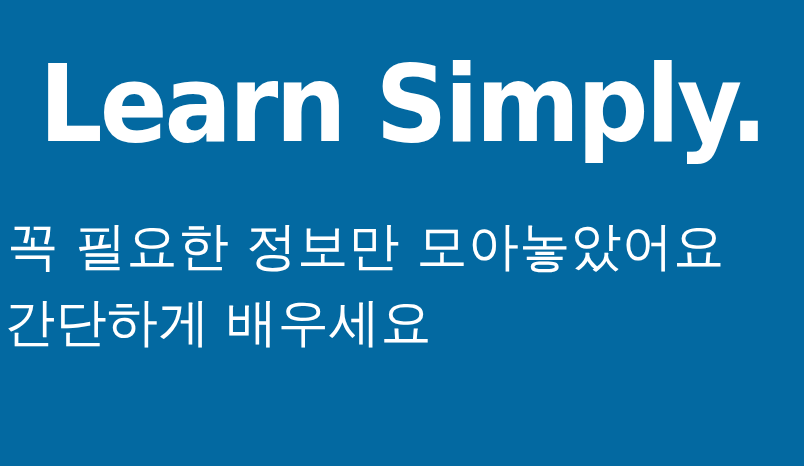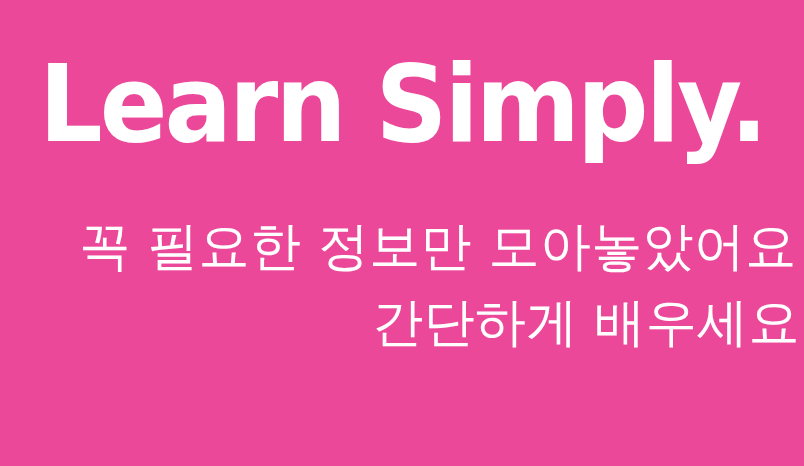--- a/index.html
+++ b/index.html
@@ -51,21 +51,21 @@
   }
 
   
   .subtitle {
     position: absolute;
     left: 0;
     right: 0;
     top: 208px;
     display: flex;
     flex-direction: column;
-    align-items: flex-end;
+    align-items: flex-start;
     gap: 0px;
     color: #FFFFFF;
     font-family: "DejaVu Sans", "Liberation Sans", sans-serif;
     font-weight: 400;
     font-size: 52px;
     line-height: 76px;
     letter-spacing: 0.4px;
     white-space: nowrap;
     user-select: none;
   }
@@ -73,21 +73,21 @@
   .subtitle-line {
     display: block;
     text-align: center;
     transform: scaleX(0.98);
     transform-origin: center center;
   }
 </style>
 </head>
 <body>
 
-<div class="banner" style="background-color: #ec4899; color: rgb(255, 255, 255);">
+<div class="banner" style="background-color: #0369a1; color: rgb(255, 255, 255);">
 
   <div class="headline">Learn Simply.</div>
 
   <div class="subtitle">
     <span class="subtitle-line">꼭 필요한 정보만 모아놓았어요</span>
     <span class="subtitle-line">간단하게 배우세요</span>
   </div>
 
 </div>
 

